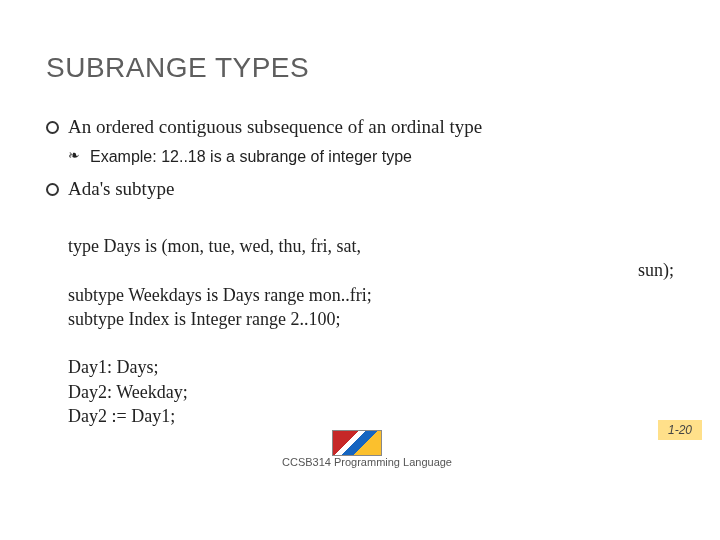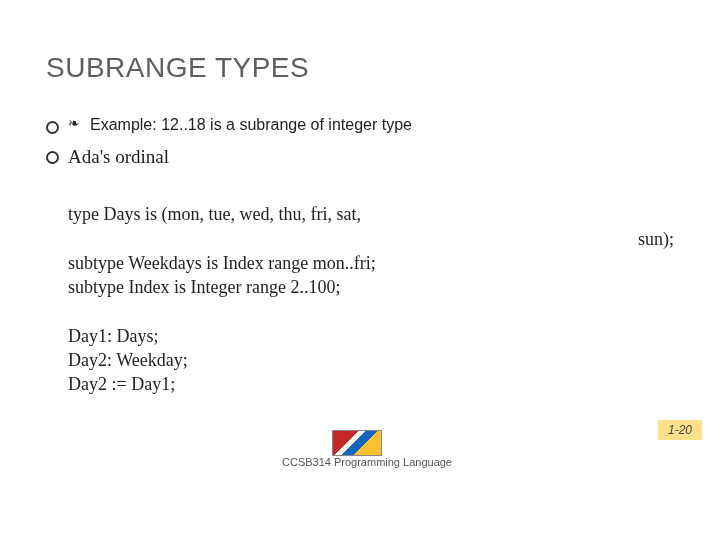--- a/index.html
+++ b/index.html
@@ -20,32 +20,33 @@
   .footer-text { font-size: 11px; color: #555; font-family: Arial, sans-serif; }
 </style>
 </head>
 <body>
 
 <div class="slide">
   <h1 class="title">SUBRANGE TYPES</h1>
 
   <ul class="bullets">
     <li>
+      <span>An ordered contiguous subsequence of an ordinal type</span>
       <ul class="sub">
         <li>Example: 12..18 is a subrange of integer type</li>
       </ul>
     </li>
     <li>
-      <span>Ada's ordinal</span>
+      <span>Ada's subtype</span>
     </li>
   </ul>
 
   <div class="code">
 <span>type Days is (mon, tue, wed, thu, fri, sat,</span>
-<span class="indent">sun);</span><span>subtype Weekdays is Index range mon..fri;</span>
+<span class="indent">sun);</span><span>subtype Weekdays is Days range mon..fri;</span>
 <span>subtype Index is Integer range 2..100;</span>
 
 <span>Day1: Days;</span>
 <span>Day2: Weekday;</span>
 <span>Day2 := Day1;</span></div>
 
   <div class="page-num">1-20</div>
 
   <div class="footer">
     <div class="logo"></div>

